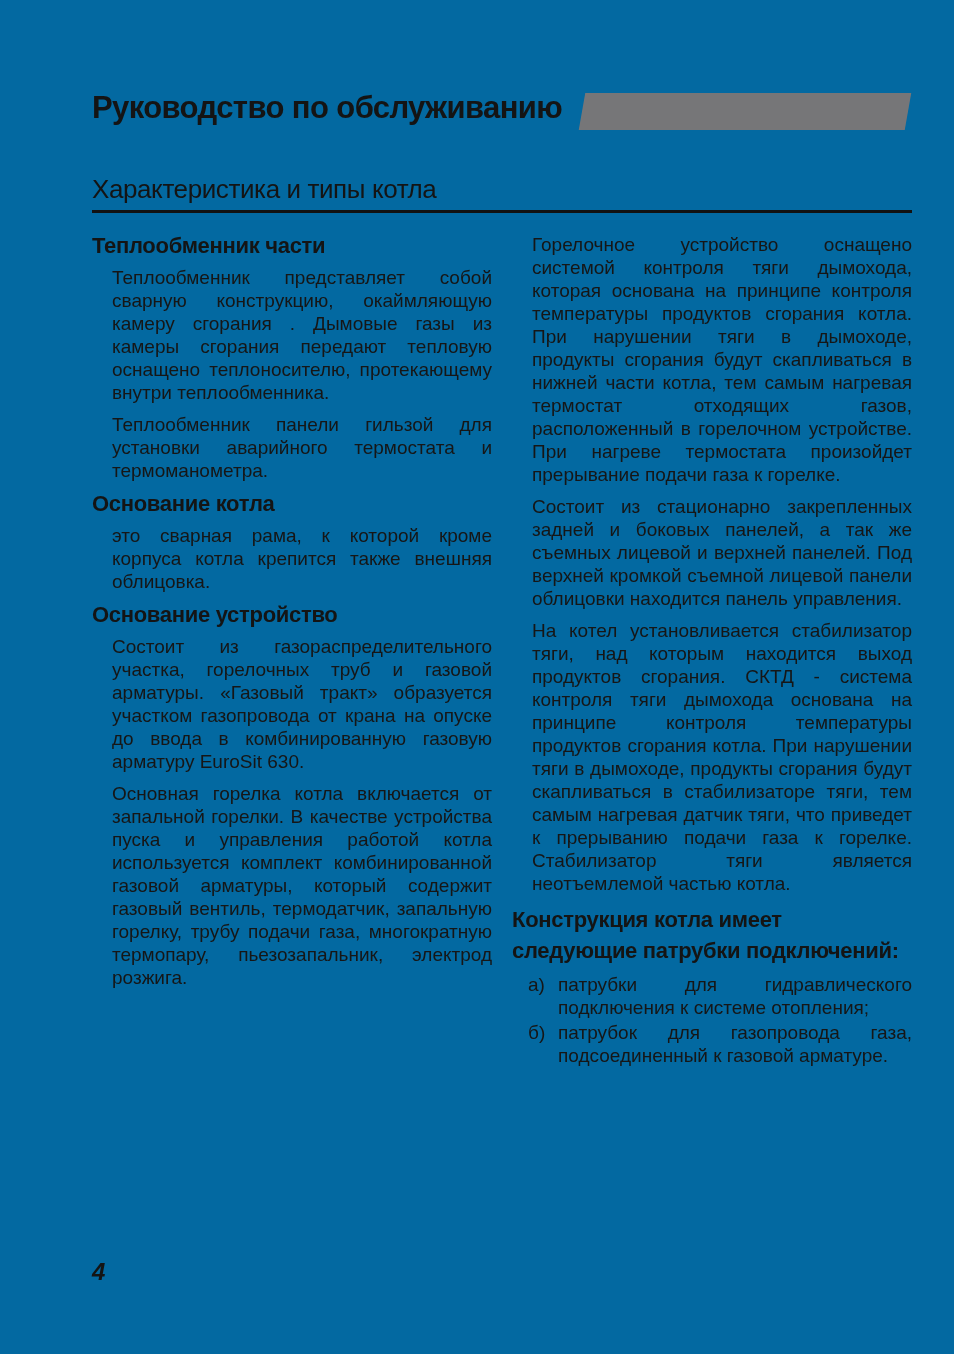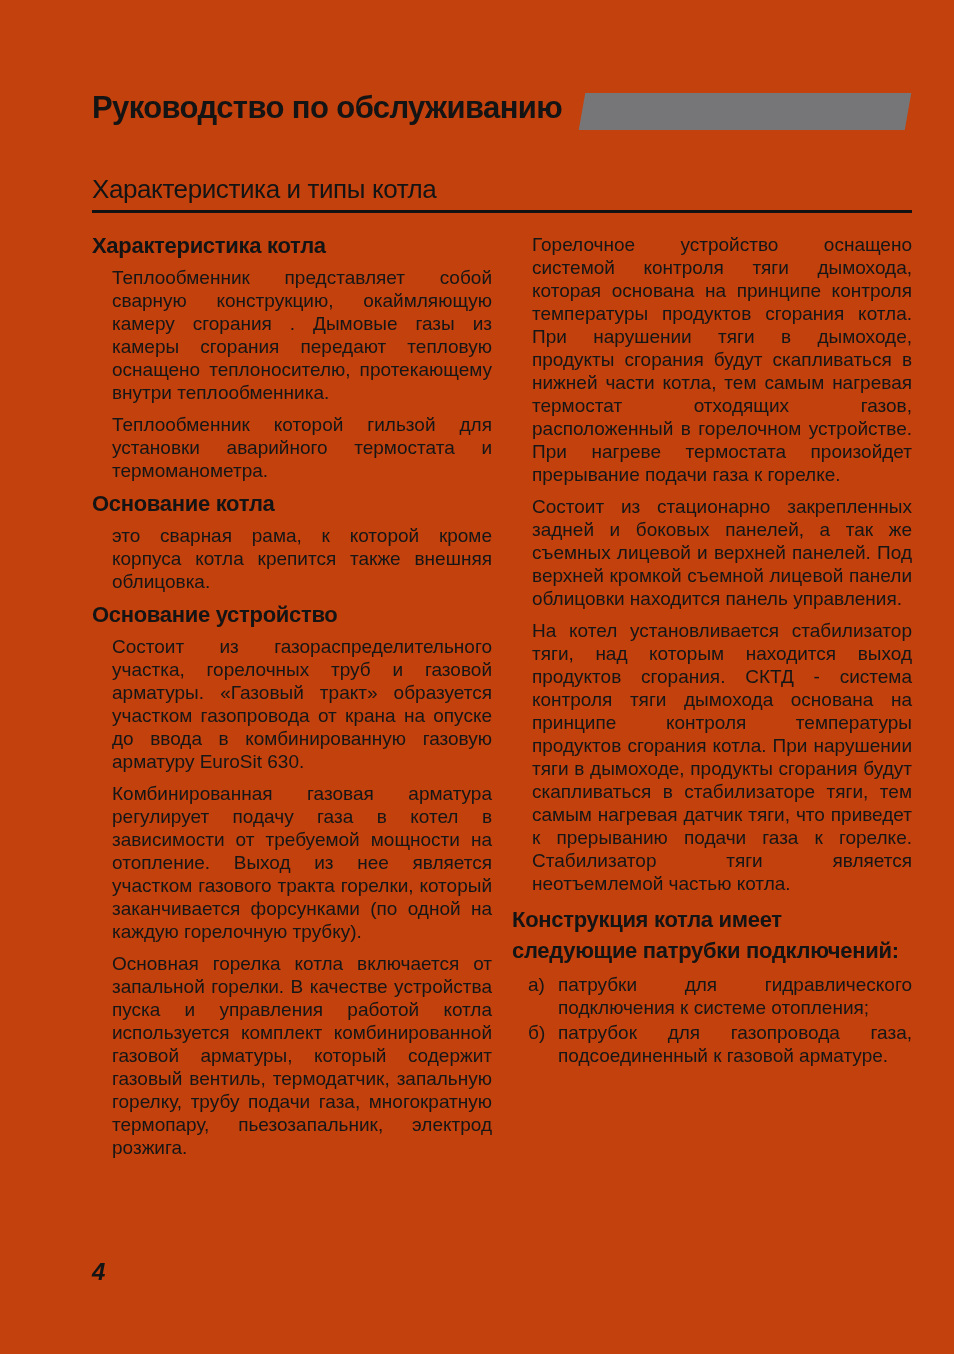--- a/index.html
+++ b/index.html
@@ -1,21 +1,21 @@
 <!DOCTYPE html>
 <html><head>
 <meta charset="utf-8">
 <style>
   * { margin: 0; padding: 0; box-sizing: border-box; }
   html, body { background: #ffffff; }
   .page {
     position: relative;
     width: 954px;
     height: 1354px;
-    background: #c2410c;
+    background: #0369a1;
     color: #151515;
     font-family: "Liberation Sans", sans-serif;
     overflow: hidden;
   }
   .doc-header {
     position: absolute;
     left: 92px;
     top: 90px;
     width: 820px;
     display: flex;
@@ -119,30 +119,29 @@
     <h1 class="doc-title">Руководство по обслуживанию</h1>
     <div class="accent-bar" style="background: rgb(118, 118, 120);"></div>
   </header>
 
   <h2 class="section-title">Характеристика и типы котла</h2>
   <div class="rule"></div>
 
   <div class="columns">
 
     <div class="col col-left">
-      <h3 class="first">Характеристика котла</h3>
+      <h3 class="first">Теплообменник части</h3>
       <p>Теплообменник представляет собой сварную конструкцию, окаймляющую камеру сгорания . Дымовые газы из камеры сгорания передают тепловую оснащено теплоносителю, протекающему внутри теплообменника.</p>
-      <p>Теплообменник которой гильзой для установки аварийного термостата и термоманометра.</p>
+      <p>Теплообменник панели гильзой для установки аварийного термостата и термоманометра.</p>
 
       <h3>Основание котла</h3>
       <p>это сварная рама, к которой кроме корпуса котла крепится также внешняя облицовка.</p>
 
       <h3>Основание устройство</h3>
       <p>Состоит из газораспределительного участка, горелочных труб и газовой арматуры. «Газовый тракт» образуется участком газопровода от крана на опуске до ввода в комбинированную газовую арматуру EuroSit 630.</p>
-      <p>Комбинированная газовая арматура регулирует подачу газа в котел в зависимости от требуемой мощности на отопление. Выход из нее является участком газового тракта горелки, который заканчивается форсунками (по одной на каждую горелочную трубку).</p>
       <p>Основная горелка котла включается от запальной горелки. В качестве устройства пуска и управления работой котла используется комплект комбинированной газовой арматуры, который содержит газовый вентиль, термодатчик, запальную горелку, трубу подачи газа, многократную термопару, пьезозапальник, электрод розжига.</p>
     </div>
 
     <div class="col col-right">
       <p>Горелочное устройство оснащено системой контроля тяги дымохода, которая основана на принципе контроля температуры продуктов сгорания котла. При нарушении тяги в дымоходе, продукты сгорания будут скапливаться в нижней части котла, тем самым нагревая термостат отходящих газов, расположенный в горелочном устройстве. При нагреве термостата произойдет прерывание подачи газа к горелке.</p>
 
       <p>Состоит из стационарно закрепленных задней и боковых панелей, а так же съемных лицевой и верхней панелей. Под верхней кромкой съемной лицевой панели облицовки находится панель управления.</p>
 
       <p>На котел установливается стабилизатор тяги, над которым находится выход продуктов сгорания. СКТД - система контроля тяги дымохода основана на принципе контроля температуры продуктов сгорания котла. При нарушении тяги в дымоходе, продукты сгорания будут скапливаться в стабилизаторе тяги, тем самым нагревая датчик тяги, что приведет к прерыванию подачи газа к горелке. Стабилизатор тяги является неотъемлемой частью котла.</p>
 

